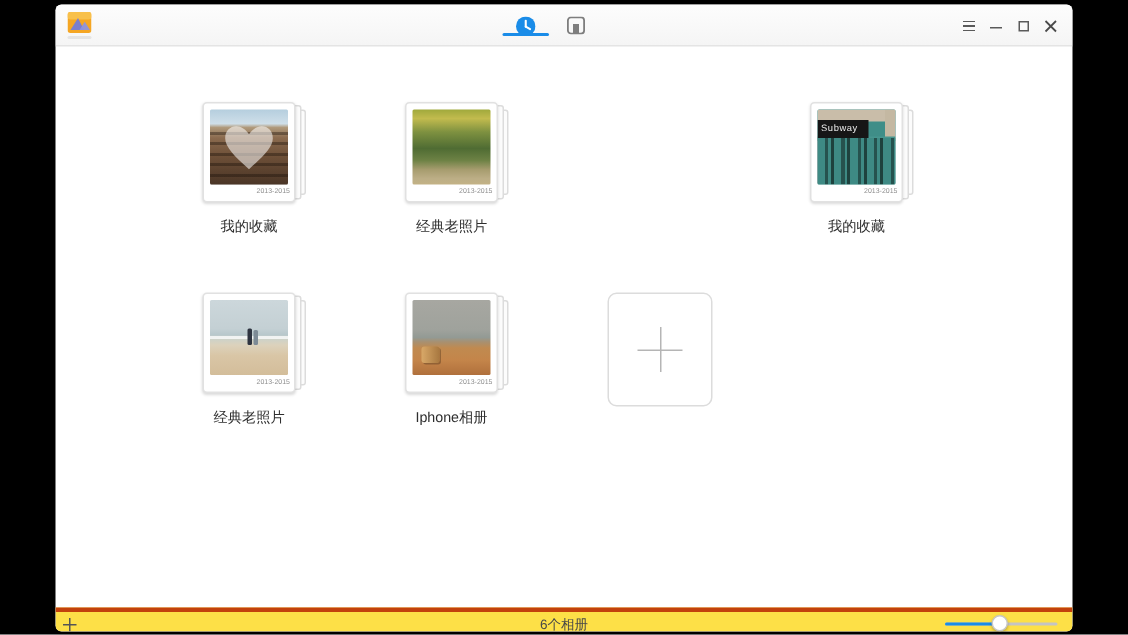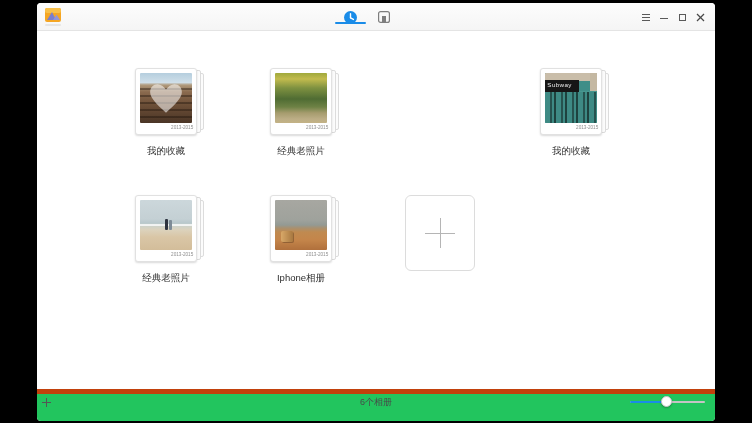--- a/index.html
+++ b/index.html
@@ -135,22 +135,22 @@
     position:absolute; left:368px; top:192px; width:70px; height:76px;
     background:#fff; border:1px solid #dcdcdc; border-radius:6px;
   }
   .plus-lines { position:absolute; left:50%; top:50%; width:30px; height:30px; transform:translate(-50%,-50%); }
   .plus-lines::before, .plus-lines::after { content:""; position:absolute; background:#b5b5b5; }
   .plus-lines::before { left:0; top:14.5px; width:30px; height:1px; }
   .plus-lines::after  { left:14.5px; top:0; width:1px; height:30px; }
 
   
   .bottombar {
-    position:absolute; left:0; right:0; bottom:0; height:32px;
-    background:#22c55e; border-top:5px solid #c2410c;
+    position:absolute; left:0; right:0; bottom:0; height:16px;
+    background:#fde047; border-top:3px solid #c2410c;
   }
   .add-btn { position:absolute; left:4px; top:3px; width:10px; height:10px; }
   .add-btn::before, .add-btn::after { content:""; position:absolute; background:#555; }
   .add-btn::before { left:0.5px; top:4.5px; width:9px; height:1px; }
   .add-btn::after  { left:4.5px; top:0.5px; width:1px; height:9px; }
   .album-count {
     position:absolute; left:0; right:0; top:2px;
     text-align:center; font-size:9px; color:#484848;
   }
   .slider { position:absolute; right:10px; top:7px; width:75px; height:2px; background:#c4c4c4; border-radius:1px; }

